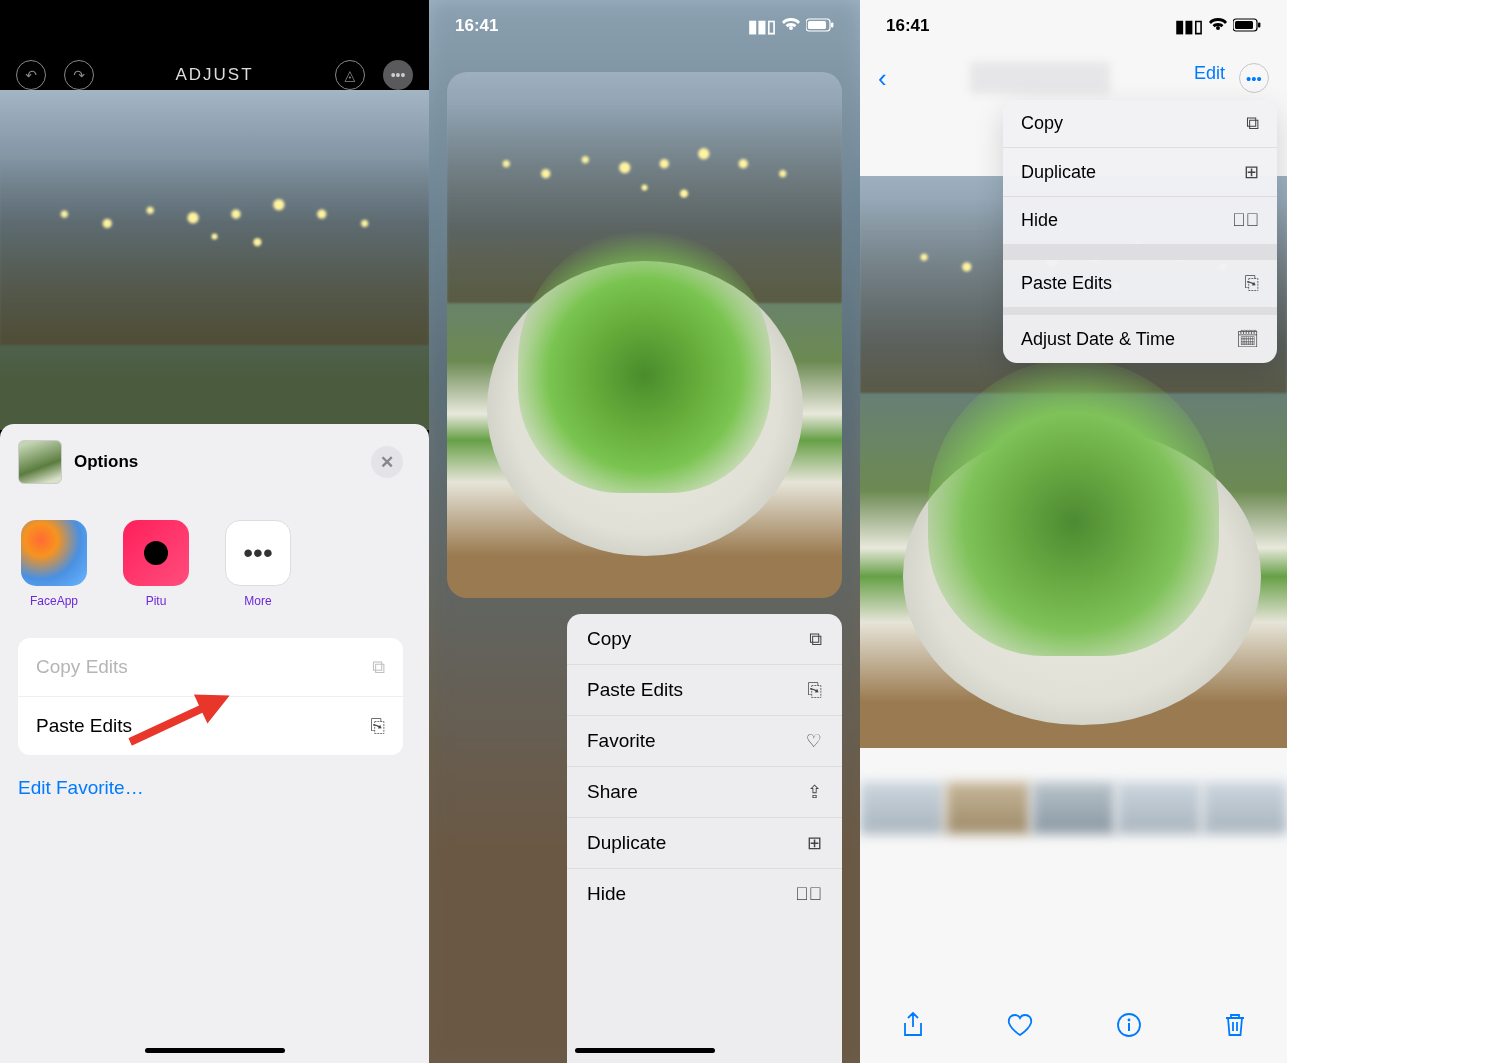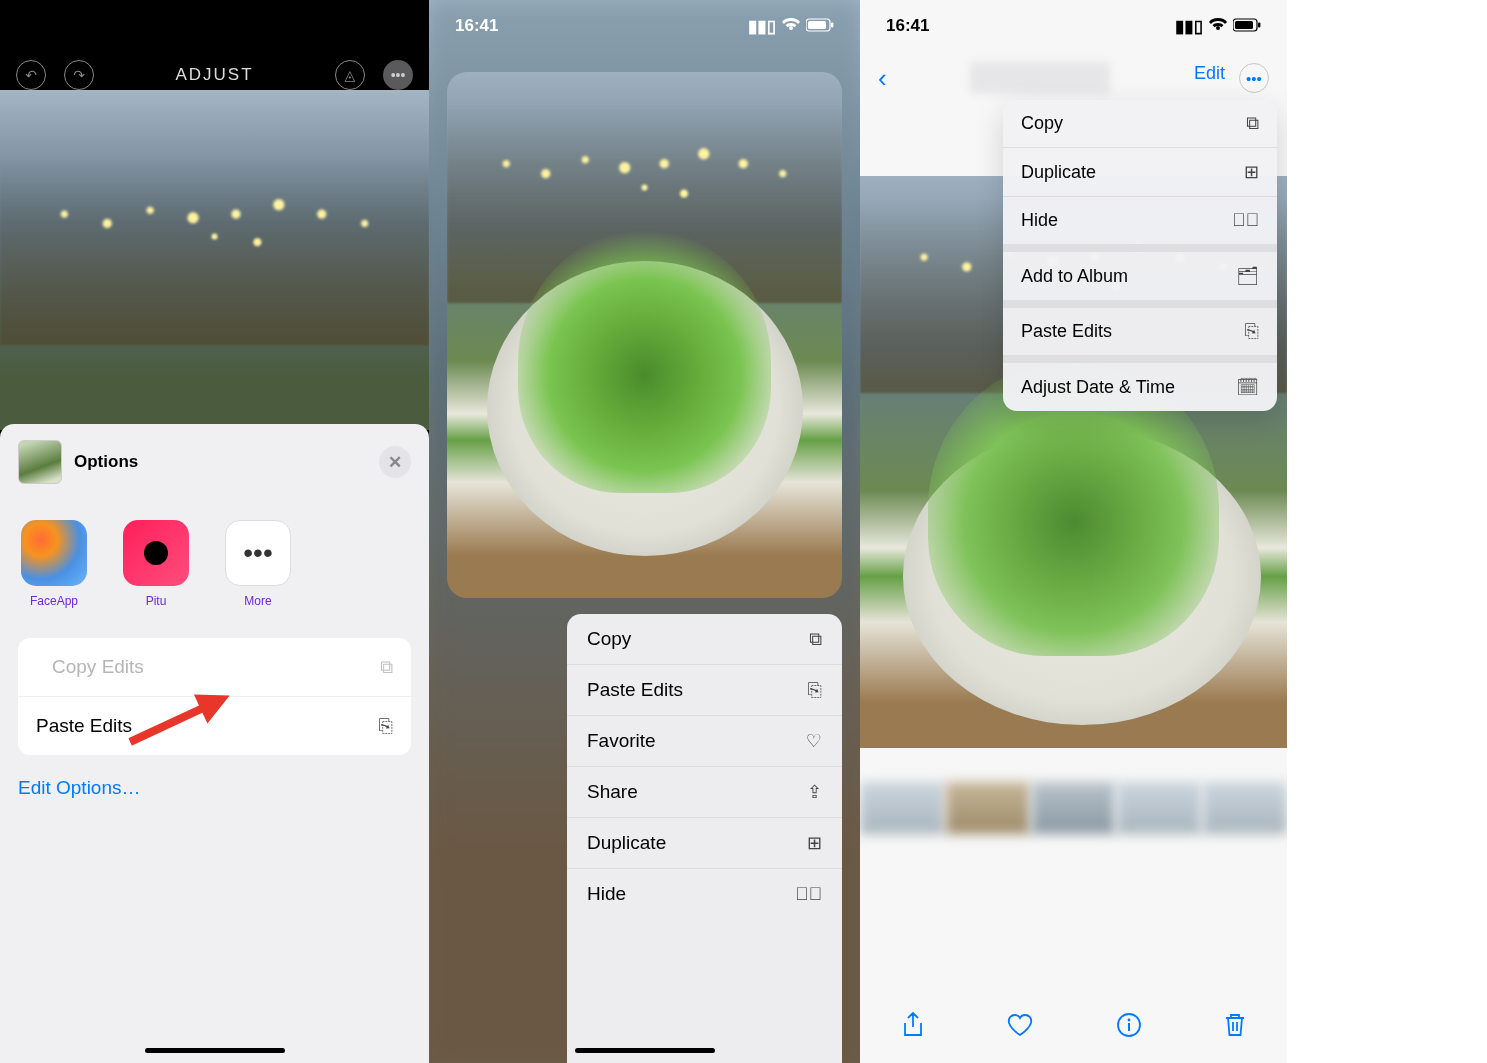--- a/index.html
+++ b/index.html
@@ -49,38 +49,38 @@
       radial-gradient(circle at 75% 30%, #fff3a0 3px, transparent 6px),
       radial-gradient(circle at 85% 35%, #fff3a0 2px, transparent 5px),
       radial-gradient(circle at 50% 42%, #fff3a0 2px, transparent 4px),
       radial-gradient(circle at 60% 45%, #fff3a0 3px, transparent 5px),
       linear-gradient(180deg, transparent 0%, rgba(80,65,40,0.6) 100%);
     filter: blur(1px);
   }
   .p1-sheet {
     position:absolute; left:0; right:0; bottom:0; top:424px;
     background:#f0f0f2; border-radius:14px 14px 0 0;
-    padding:16px 0 0 0;
+    padding:16px 8px 0 0;
   }
   .sheet-header { display:flex; align-items:center; justify-content:space-between; padding:0 18px 12px 18px; }
   .sheet-head-left { display:flex; align-items:center; gap:12px; }
   .thumb { width:44px; height:44px; border-radius:6px; background:linear-gradient(160deg,#c2d4b2 10%,#5b7d3f 60%,#d8e0c8 90%); border:1px solid #ccc;}
   .sheet-title { font-size:17px; font-weight:600; }
   .close-x { width:32px;height:32px;border-radius:50%;background:#e4e4e8;color:#888;font-size:17px;display:flex;align-items:center;justify-content:center;font-weight:700;}
   .app-row { display:flex; gap:30px; padding:24px 18px; }
   .app-item { display:flex; flex-direction:column; align-items:center; gap:8px; width:72px;}
   .app-icon { width:66px; height:66px; border-radius:15px; display:flex;align-items:center;justify-content:center; font-size:28px; color:#fff;}
   .app-icon.faceapp{background:radial-gradient(circle at 30% 30%,#ff6b35 0%,#f7931e 25%,#4a90e2 60%,#6bb6ff 100%);}
   .app-icon.pitu{background:linear-gradient(135deg,#ff1f5a 0%,#ff4d7d 100%);}
   .app-icon.pitu:after{content:"";width:24px;height:24px;background:#000;border-radius:50%;position:relative;}
   .app-icon.more{background:#fff;border:1px solid #ddd;color:#333;}
   .app-label{font-size:12px;color:#6d28d9;}
   .sheet-list { margin:6px 18px 0 18px; background:#fff; border-radius:12px; overflow:hidden; }
   .sheet-item { display:flex; justify-content:space-between; align-items:center; padding:18px 18px; font-size:19px;}
-  .sheet-item.disabled { color:#b5b5b8;margin-left:16px; }
+  .sheet-item.disabled { color:#b5b5b8; }
   .sheet-item + .sheet-item { border-top:1px solid #eee; }
   .edit-actions { padding:22px 18px; font-size:19px; color:#007aff; }
   .home-ind { position:absolute; bottom:10px; left:50%; transform:translateX(-50%); width:140px;height:5px;border-radius:3px;background:#000;}
 
   
   .status-bar {
     position:absolute;top:16px;left:0;right:0;display:flex;justify-content:space-between;
     padding:0 26px;color:#fff;font-size:17px;font-weight:600;align-items:flex-start;
   }
   .status-icons{display:flex;gap:6px;align-items:center;}
@@ -202,21 +202,21 @@
       <div class="sheet-item disabled">
         <span>Copy Edits</span>
         <span class="icon-sm" style="color:#c0c0c2;">⧉</span>
       </div>
       <div class="sheet-item">
         <span>Paste Edits</span>
         <span class="icon-sm">⎘</span>
       </div>
     </div>
 
-    <div class="edit-actions">Edit Options…</div>
+    <div class="edit-actions">Edit Favorite…</div>
     <div class="home-ind"></div>
   </div>
 
   <div class="arrow a1">
     <svg viewBox="0 0 110 44">
         <path d="M0 18 L78 18 L78 6 L110 22 L78 38 L78 26 L0 26 Z"></path>
       </svg>
   </div>
 </div>
 
@@ -354,24 +354,20 @@
     </div>
     <div class="ctx-item">
       <span>Duplicate</span>
       <span class="icon-sm">⊞</span>
     </div>
     <div class="ctx-item">
       <span>Hide</span>
       <span class="icon-sm">👁⃠</span>
     </div>
     <div class="sep-thick"></div>
-    <div class="ctx-item">
-      <span>Add to Album</span>
-      <span class="icon-sm">🗂</span>
-    </div>
     <div class="sep-thick"></div>
     <div class="ctx-item">
       <span>Paste Edits</span>
       <span class="icon-sm">⎘</span>
     </div>
     <div class="sep-thick"></div>
     <div class="ctx-item">
       <span>Adjust Date &amp; Time</span>
       <span class="icon-sm">🗓</span>
     </div>

